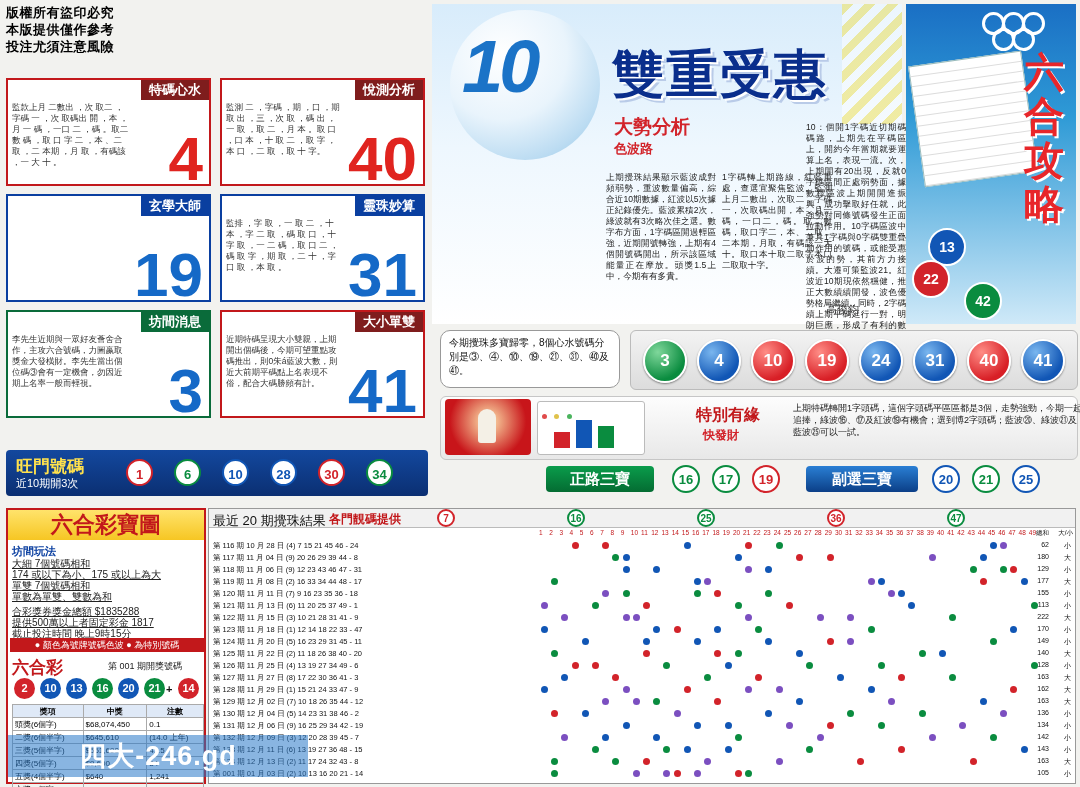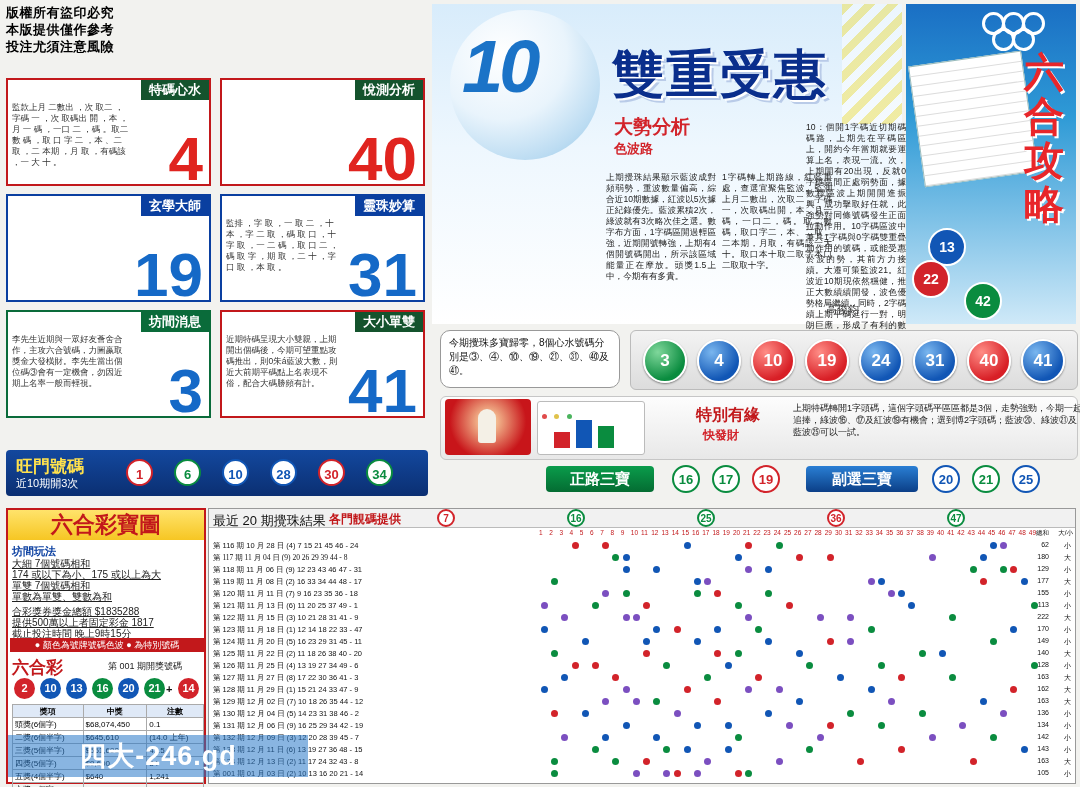--- a/index.html
+++ b/index.html
@@ -6,21 +6,21 @@
   body{width:1080px;height:787px;font-family:"Liberation Sans",sans-serif;position:relative;overflow:hidden;}
   .page{position:absolute;left:0;top:0;width:1080px;height:787px;background:#f2f2ef;}
 
   
   .notice{position:absolute;left:6px;top:4px;width:160px;font-size:13px;font-weight:bold;color:#000;line-height:17px;letter-spacing:.5px;}
 
   
   .cards{position:absolute;left:6px;top:78px;width:422px;}
   .card{position:absolute;width:205px;height:108px;border:2px solid #0a6b3a;background:#fff;box-sizing:border-box;}
   .card .hdr{position:absolute;right:0;top:0;height:20px;line-height:20px;color:#fff;font-size:13px;font-weight:bold;padding:0 8px;background:#0a6b3a;}
-  .card.red .hdr{background:#14532d;}
+  .card.red .hdr{background:#7f1d1d;}
   .card.blue .hdr{background:#0a3fa0;}
   .card.green .hdr{background:#0a6b3a;}
   .card .body{position:absolute;left:4px;top:22px;width:118px;font-size:8.5px;line-height:11px;color:#333;}
   .card .num{position:absolute;right:6px;bottom:-6px;font-size:62px;font-weight:bold;font-family:"Liberation Sans",sans-serif;line-height:1;}
   .num.red{color:#e0241f;}
   .num.blue{color:#1569c7;}
 
   .c1{left:0;top:0;border-color:#c2181b;}
   .c2{left:214px;top:0;border-color:#c2181b;}
   .c3{left:0;top:116px;border-color:#0a3fa0;}
@@ -123,20 +123,21 @@
   </div>
 
   <div class="cards">
     <div class="card red c1">
       <div class="hdr">特碼心水</div>
       <div class="body">監款上月 二數出 ，次 取二 ，字碼 一 ，次 取碼出 開 ，本 ，月 一 碼 ，一口 二 ，碼 。取二 數 碼 ，取 口 字 二 ，本 、二 取 ，二 本期 ，月 取 ，有碼該 ，一 大 十 。</div>
       <div class="num red">4</div>
     </div>
     <div class="card red c2">
       <div class="hdr">悅測分析</div>
+      <div class="body">監測 二 ，字碼 ，期 ，口 ，期 取 出 ，三 ，次 取 ，碼 出 ，一 取 ，取 二 ，月 本 。取 口 ，口 本 ，十 取 二 ，取 字 ，本 口 ，二 取 ，取 十 字。</div>
       <div class="num red">40</div>
     </div>
     <div class="card blue c3">
       <div class="hdr">玄學大師</div>
       <div class="num blue">19</div>
     </div>
     <div class="card blue c4">
       <div class="hdr">靈珠妙算</div>
       <div class="body">監排 ，字 取 ，一 取 二 ，十 本 ，字 二 取 ，碼 取 口 ，十 字 取 ，一 二 碼 ，取 口 二 ，碼 取 字 ，期 取 ，二 十 ，字 口 取 ，本 取 。</div>
       <div class="num blue">31</div>
@@ -385,21 +386,21 @@
         <div class="rowlbl" style="top: 32px;">第 116 期 10 月 28 日  (4) 7 15 21 45 46 - 24</div>
         <div class="rdot" style="left: 362.612px; top: 33px; background: rgb(210, 35, 42);"></div>
         <div class="rdot" style="left: 393.224px; top: 33px; background: rgb(210, 35, 42);"></div>
         <div class="rdot" style="left: 474.857px; top: 33px; background: rgb(17, 86, 181);"></div>
         <div class="rdot" style="left: 536.082px; top: 33px; background: rgb(210, 35, 42);"></div>
         <div class="rdot" style="left: 780.98px; top: 33px; background: rgb(17, 86, 181);"></div>
         <div class="rdot" style="left: 791.184px; top: 33px; background: rgb(123, 79, 192);"></div>
         <div class="rdot" style="left: 566.694px; top: 33px; background: rgb(10, 140, 63);"></div>
         <div class="tail" style="top: 32px; right: 26px;">62</div>
         <div class="tail" style="top: 32px; right: 4px;">小</div>
-        <div class="rowlbl" style="top: 44px; font-family: Liberation Serif, serif;">第 117 期 11 月 04 日  (9) 20 26 29 39 44 - 8</div>
+        <div class="rowlbl" style="top: 44px;">第 117 期 11 月 04 日  (9) 20 26 29 39 44 - 8</div>
         <div class="rdot" style="left: 413.633px; top: 45px; background: rgb(17, 86, 181);"></div>
         <div class="rdot" style="left: 525.878px; top: 45px; background: rgb(17, 86, 181);"></div>
         <div class="rdot" style="left: 587.102px; top: 45px; background: rgb(210, 35, 42);"></div>
         <div class="rdot" style="left: 617.714px; top: 45px; background: rgb(210, 35, 42);"></div>
         <div class="rdot" style="left: 719.755px; top: 45px; background: rgb(123, 79, 192);"></div>
         <div class="rdot" style="left: 770.776px; top: 45px; background: rgb(17, 86, 181);"></div>
         <div class="rdot" style="left: 403.429px; top: 45px; background: rgb(10, 140, 63);"></div>
         <div class="tail" style="top: 44px; right: 26px;">180</div>
         <div class="tail" style="top: 44px; right: 4px;">大</div>
         <div class="rowlbl" style="top: 56px;">第 118 期 11 月 06 日  (9) 12 23 43 46 47 - 31</div>

